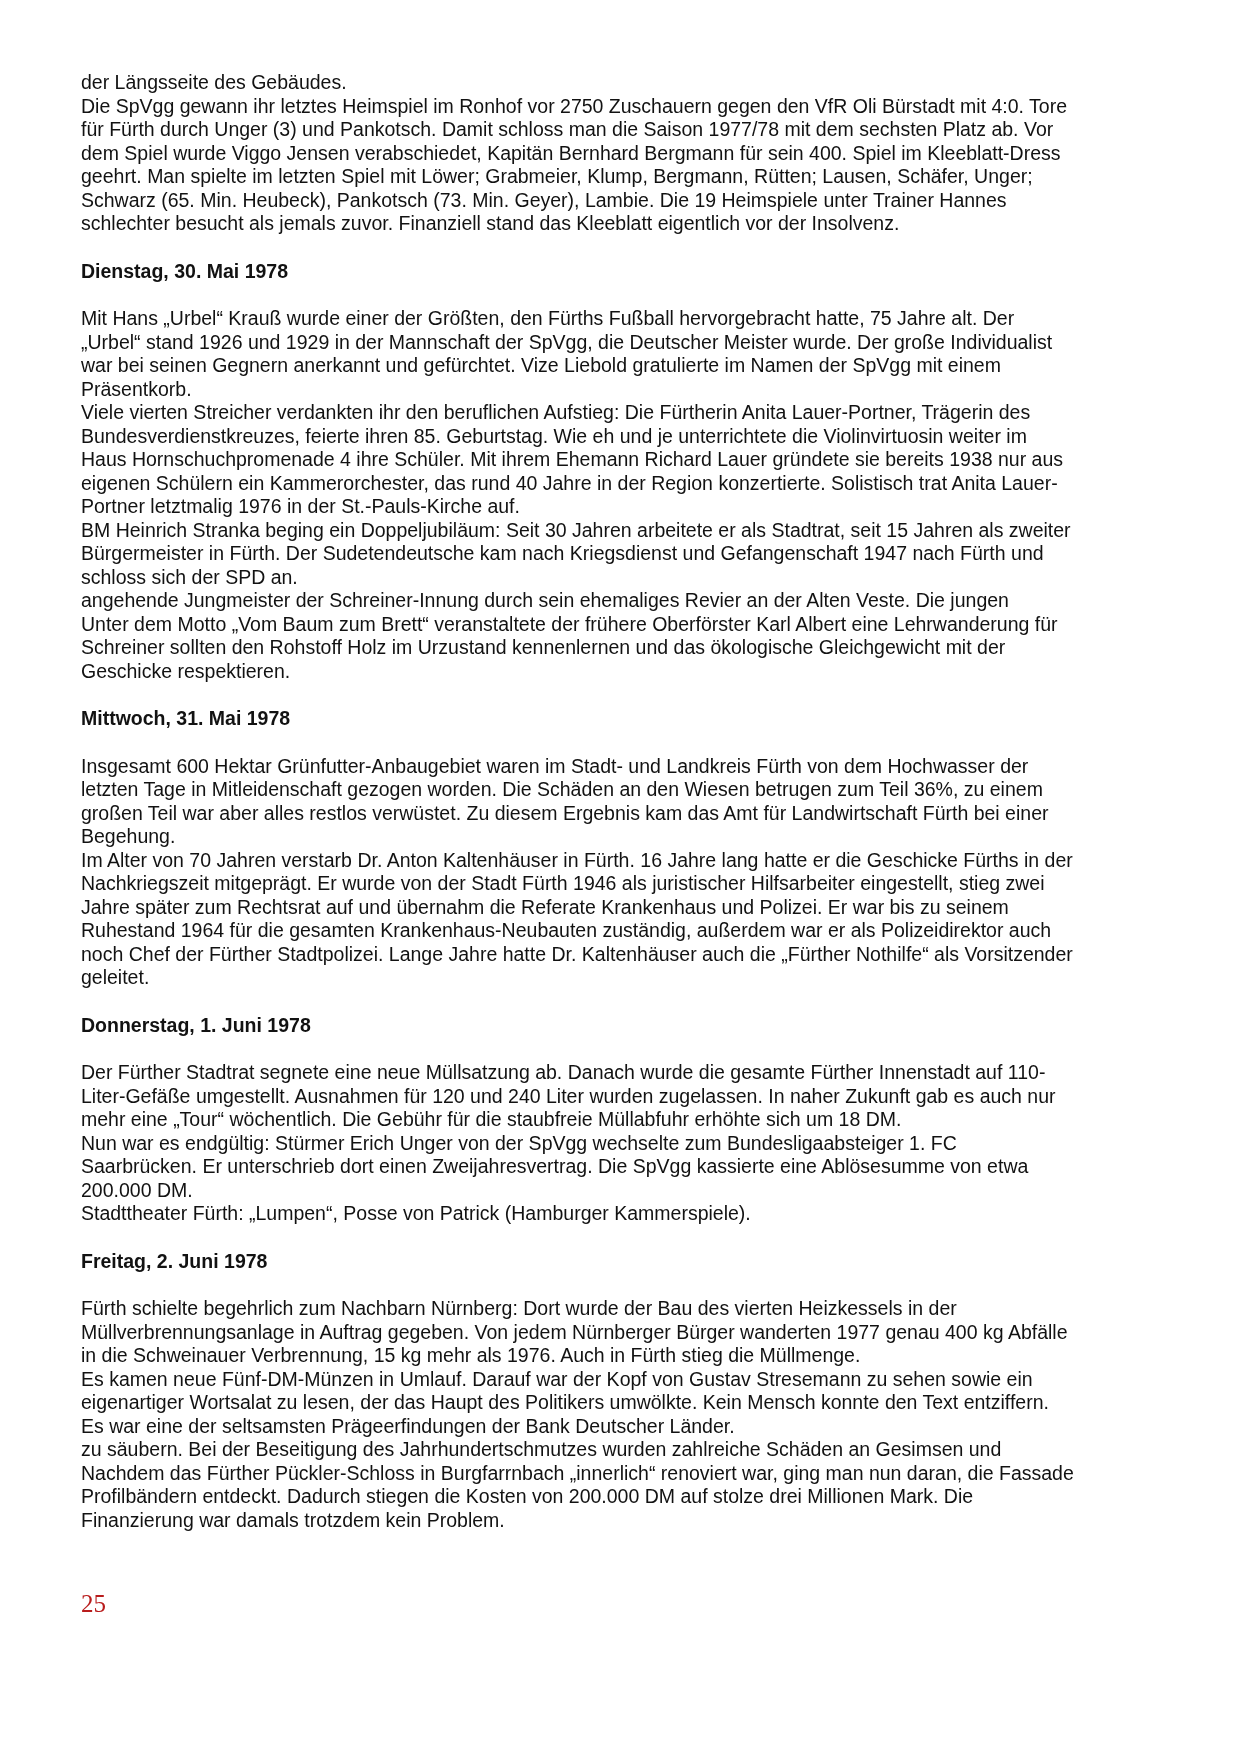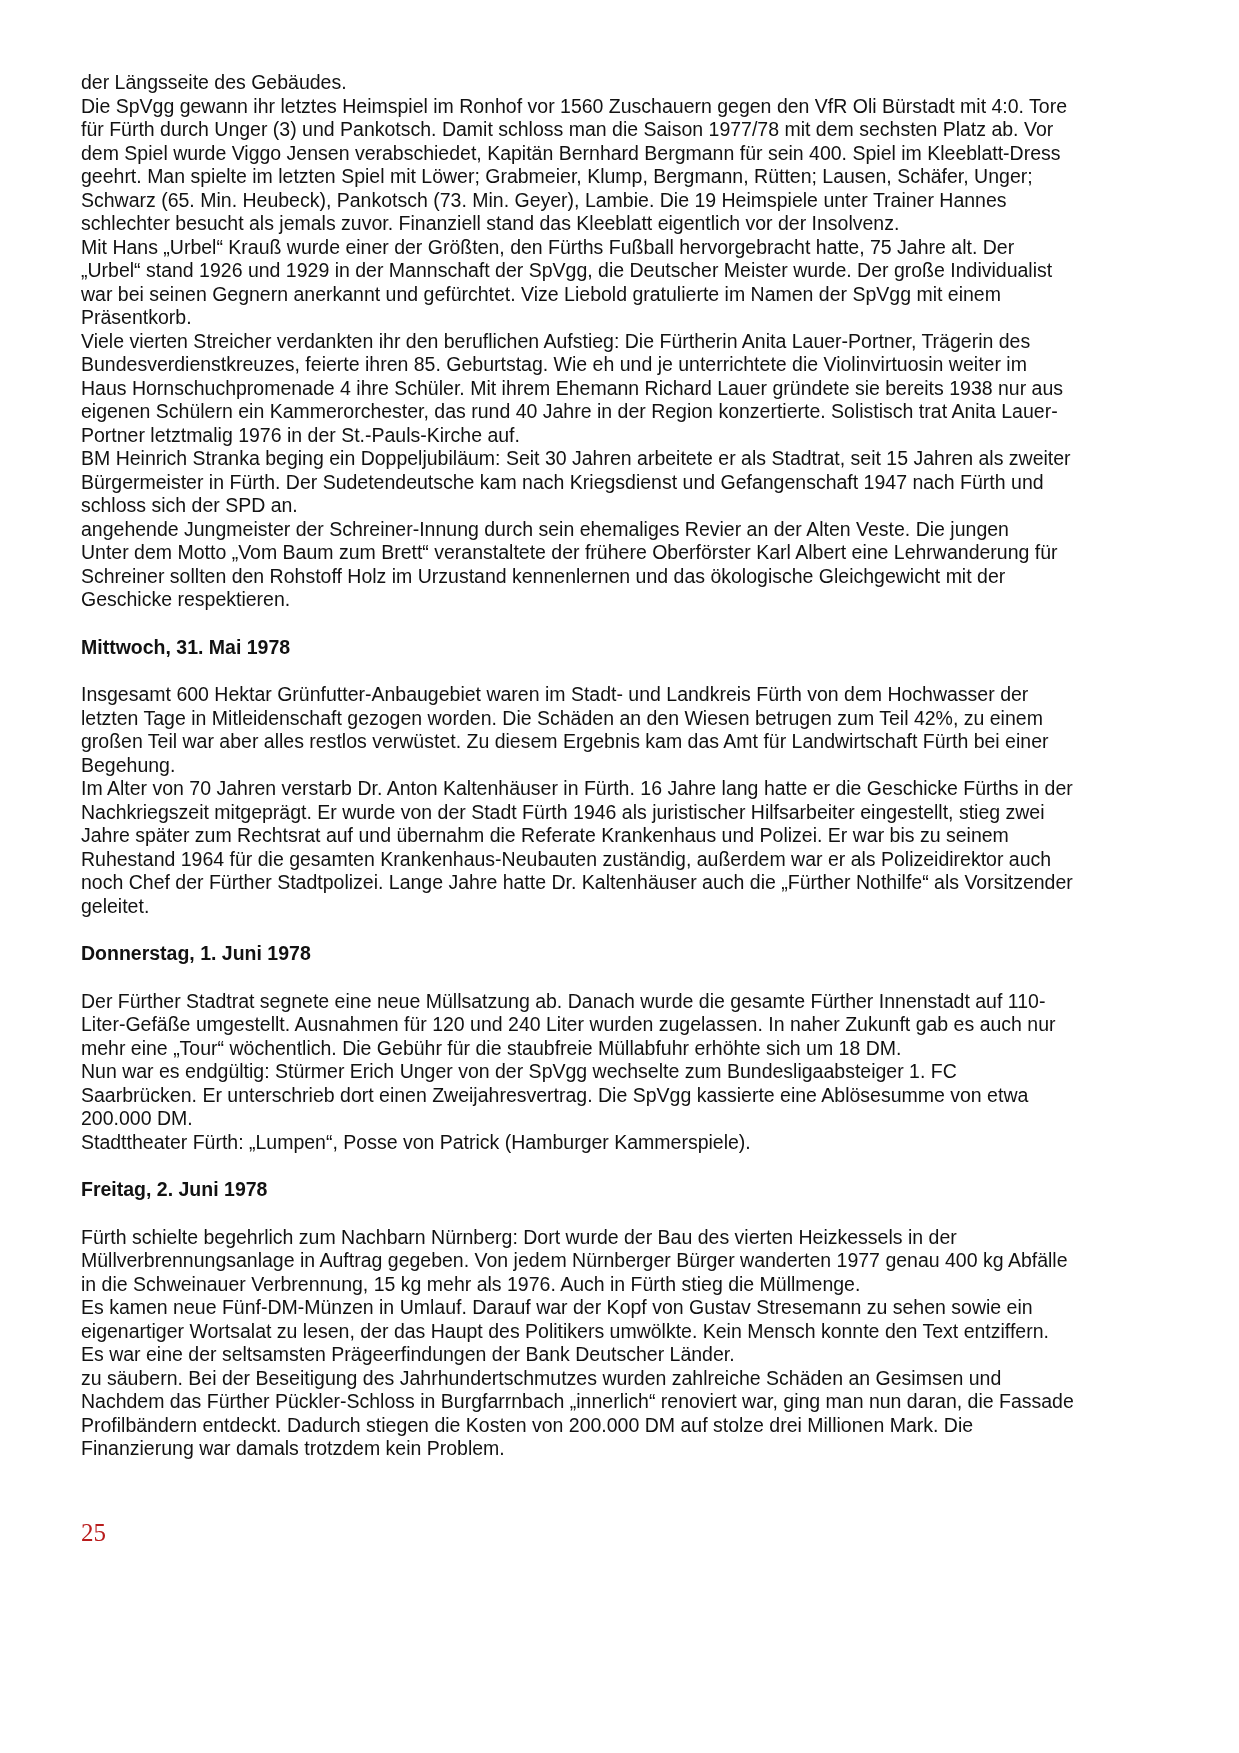--- a/index.html
+++ b/index.html
@@ -45,26 +45,29 @@
 </style>
 </head>
 <body>
 
 <div class="page">
   <div class="content">
       <div class="para">
         <div class="line">der Längsseite des Gebäudes.</div>
       </div>
       <div class="para">
-        <div class="line">Die SpVgg gewann ihr letztes Heimspiel im Ronhof vor 1560 Zuschauern gegen den VfR Oli Bürstadt mit 4:0. Tore</div>
+        <div class="line">Die SpVgg gewann ihr letztes Heimspiel im Ronhof vor 2750 Zuschauern gegen den VfR Oli Bürstadt mit 4:0. Tore</div>
         <div class="line">für Fürth durch Unger (3) und Pankotsch. Damit schloss man die Saison 1977/78 mit dem sechsten Platz ab. Vor</div>
         <div class="line">dem Spiel wurde Viggo Jensen verabschiedet, Kapitän Bernhard Bergmann für sein 400. Spiel im Kleeblatt-Dress</div>
         <div class="line">geehrt. Man spielte im letzten Spiel mit Löwer; Grabmeier, Klump, Bergmann, Rütten; Lausen, Schäfer, Unger;</div>
         <div class="line">Schwarz (65. Min. Heubeck), Pankotsch (73. Min. Geyer), Lambie. Die 19 Heimspiele unter Trainer Hannes</div>
         <div class="line">schlechter besucht als jemals zuvor. Finanziell stand das Kleeblatt eigentlich vor der Insolvenz.</div>
+      </div>
+      <div class="heading">
+        <div class="line">Dienstag, 30. Mai 1978</div>
       </div>
       <div class="para">
         <div class="line">Mit Hans „Urbel“ Krauß wurde einer der Größten, den Fürths Fußball hervorgebracht hatte, 75 Jahre alt. Der</div>
         <div class="line">„Urbel“ stand 1926 und 1929 in der Mannschaft der SpVgg, die Deutscher Meister wurde. Der große Individualist</div>
         <div class="line">war bei seinen Gegnern anerkannt und gefürchtet. Vize Liebold gratulierte im Namen der SpVgg mit einem</div>
         <div class="line">Präsentkorb.</div>
       </div>
       <div class="para">
         <div class="line">Viele vierten Streicher verdankten ihr den beruflichen Aufstieg: Die Fürtherin Anita Lauer-Portner, Trägerin des</div>
         <div class="line">Bundesverdienstkreuzes, feierte ihren 85. Geburtstag. Wie eh und je unterrichtete die Violinvirtuosin weiter im</div>
@@ -81,21 +84,21 @@
         <div class="line">angehende Jungmeister der Schreiner-Innung durch sein ehemaliges Revier an der Alten Veste. Die jungen</div>
         <div class="line">Unter dem Motto „Vom Baum zum Brett“ veranstaltete der frühere Oberförster Karl Albert eine Lehrwanderung für</div>
         <div class="line">Schreiner sollten den Rohstoff Holz im Urzustand kennenlernen und das ökologische Gleichgewicht mit der</div>
         <div class="line">Geschicke respektieren.</div>
       </div>
       <div class="heading">
         <div class="line">Mittwoch, 31. Mai 1978</div>
       </div>
       <div class="para">
         <div class="line">Insgesamt 600 Hektar Grünfutter-Anbaugebiet waren im Stadt- und Landkreis Fürth von dem Hochwasser der</div>
-        <div class="line">letzten Tage in Mitleidenschaft gezogen worden. Die Schäden an den Wiesen betrugen zum Teil 42%, zu einem</div>
+        <div class="line">letzten Tage in Mitleidenschaft gezogen worden. Die Schäden an den Wiesen betrugen zum Teil 36%, zu einem</div>
         <div class="line">großen Teil war aber alles restlos verwüstet. Zu diesem Ergebnis kam das Amt für Landwirtschaft Fürth bei einer</div>
         <div class="line">Begehung.</div>
       </div>
       <div class="para">
         <div class="line">Im Alter von 70 Jahren verstarb Dr. Anton Kaltenhäuser in Fürth. 16 Jahre lang hatte er die Geschicke Fürths in der</div>
         <div class="line">Nachkriegszeit mitgeprägt. Er wurde von der Stadt Fürth 1946 als juristischer Hilfsarbeiter eingestellt, stieg zwei</div>
         <div class="line">Jahre später zum Rechtsrat auf und übernahm die Referate Krankenhaus und Polizei. Er war bis zu seinem</div>
         <div class="line">Ruhestand 1964 für die gesamten Krankenhaus-Neubauten zuständig, außerdem war er als Polizeidirektor auch</div>
         <div class="line">noch Chef der Fürther Stadtpolizei. Lange Jahre hatte Dr. Kaltenhäuser auch die „Fürther Nothilfe“ als Vorsitzender</div>
         <div class="line">geleitet.</div>

